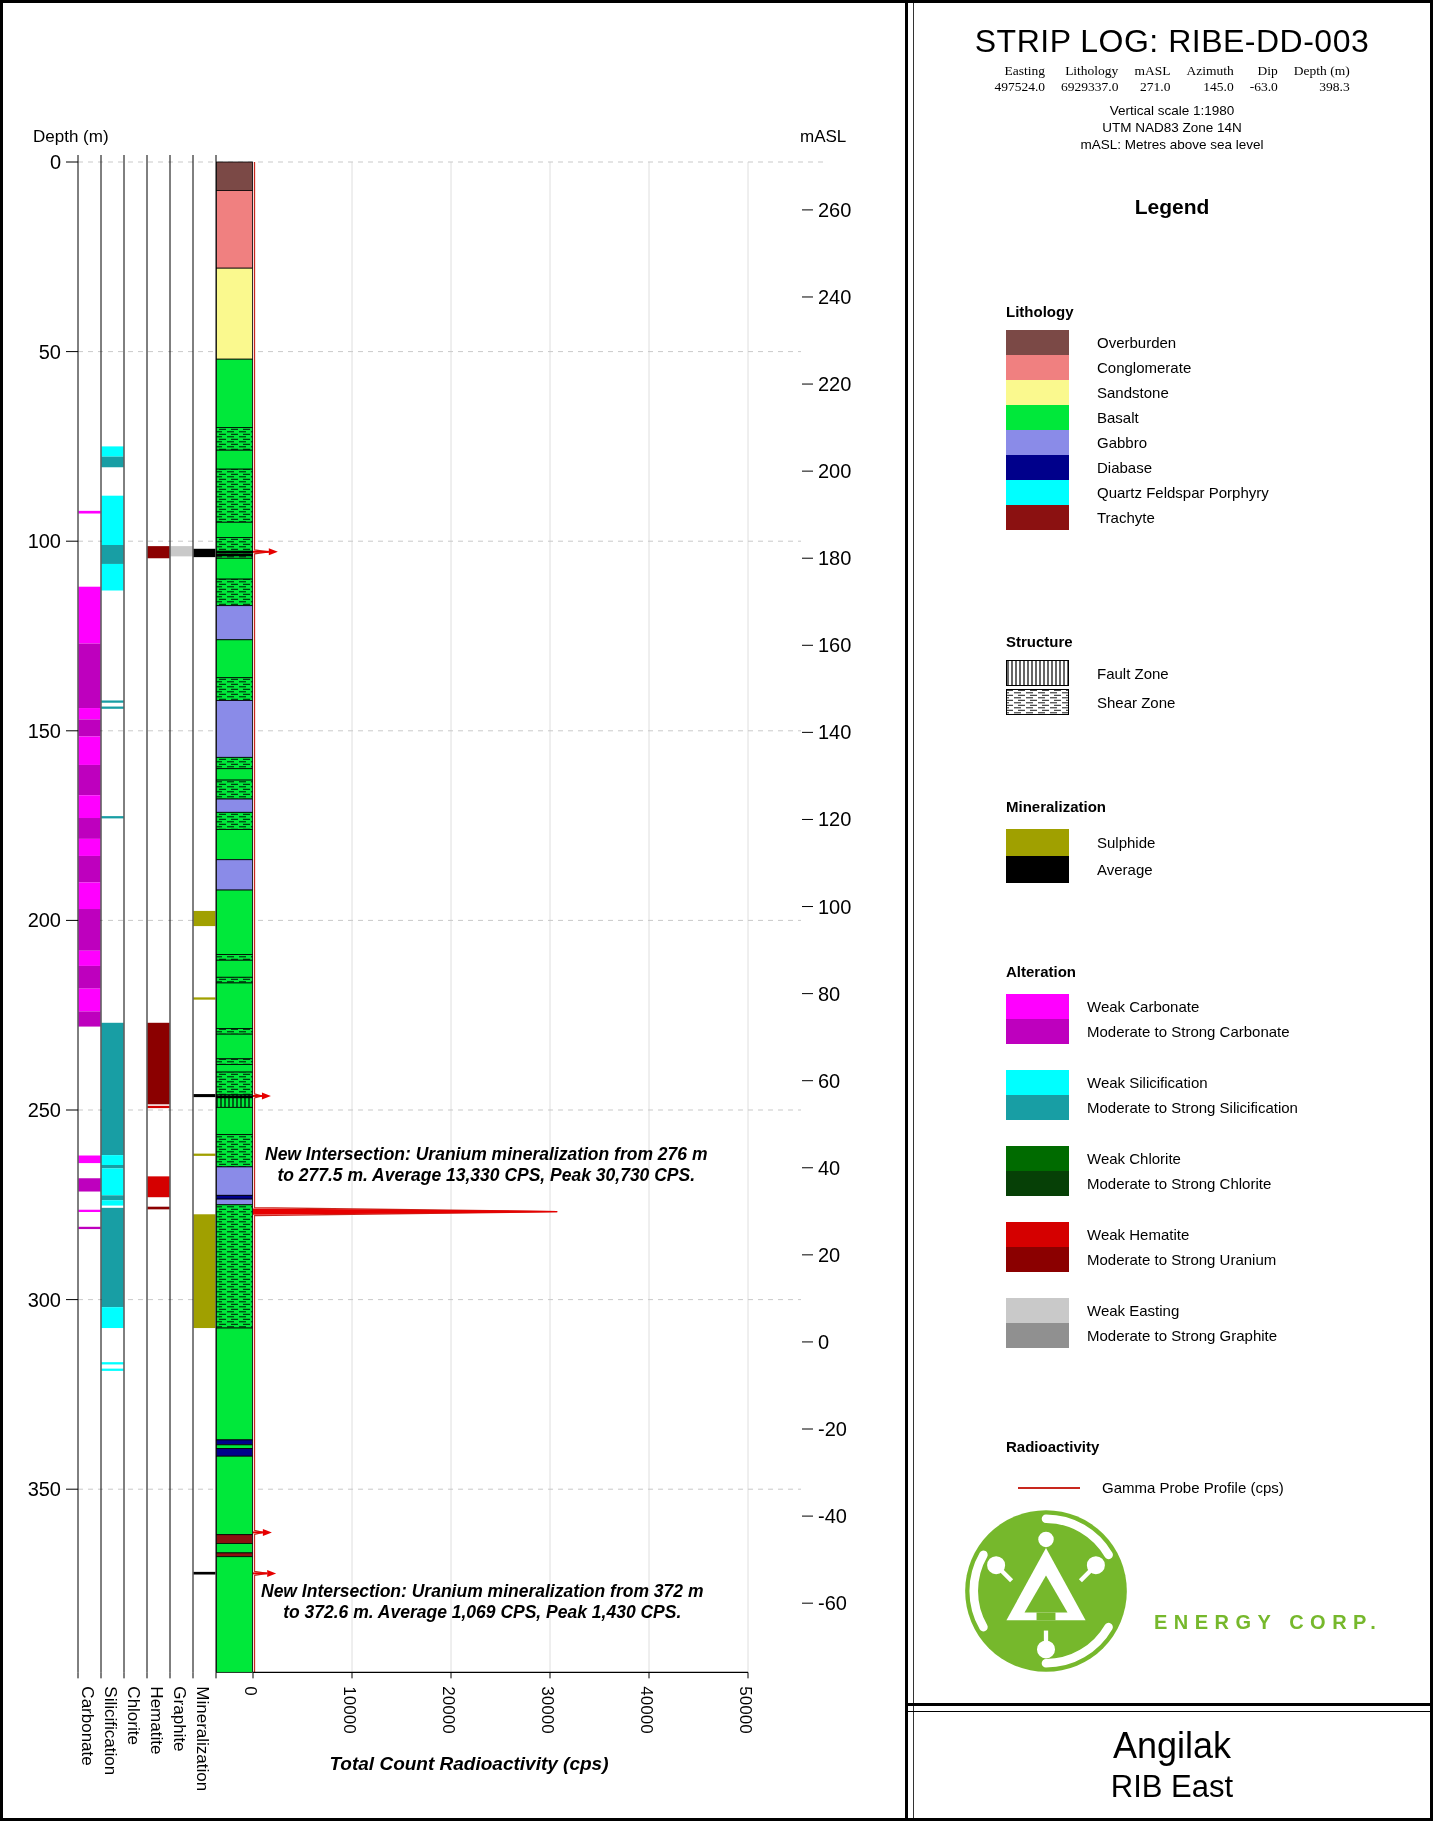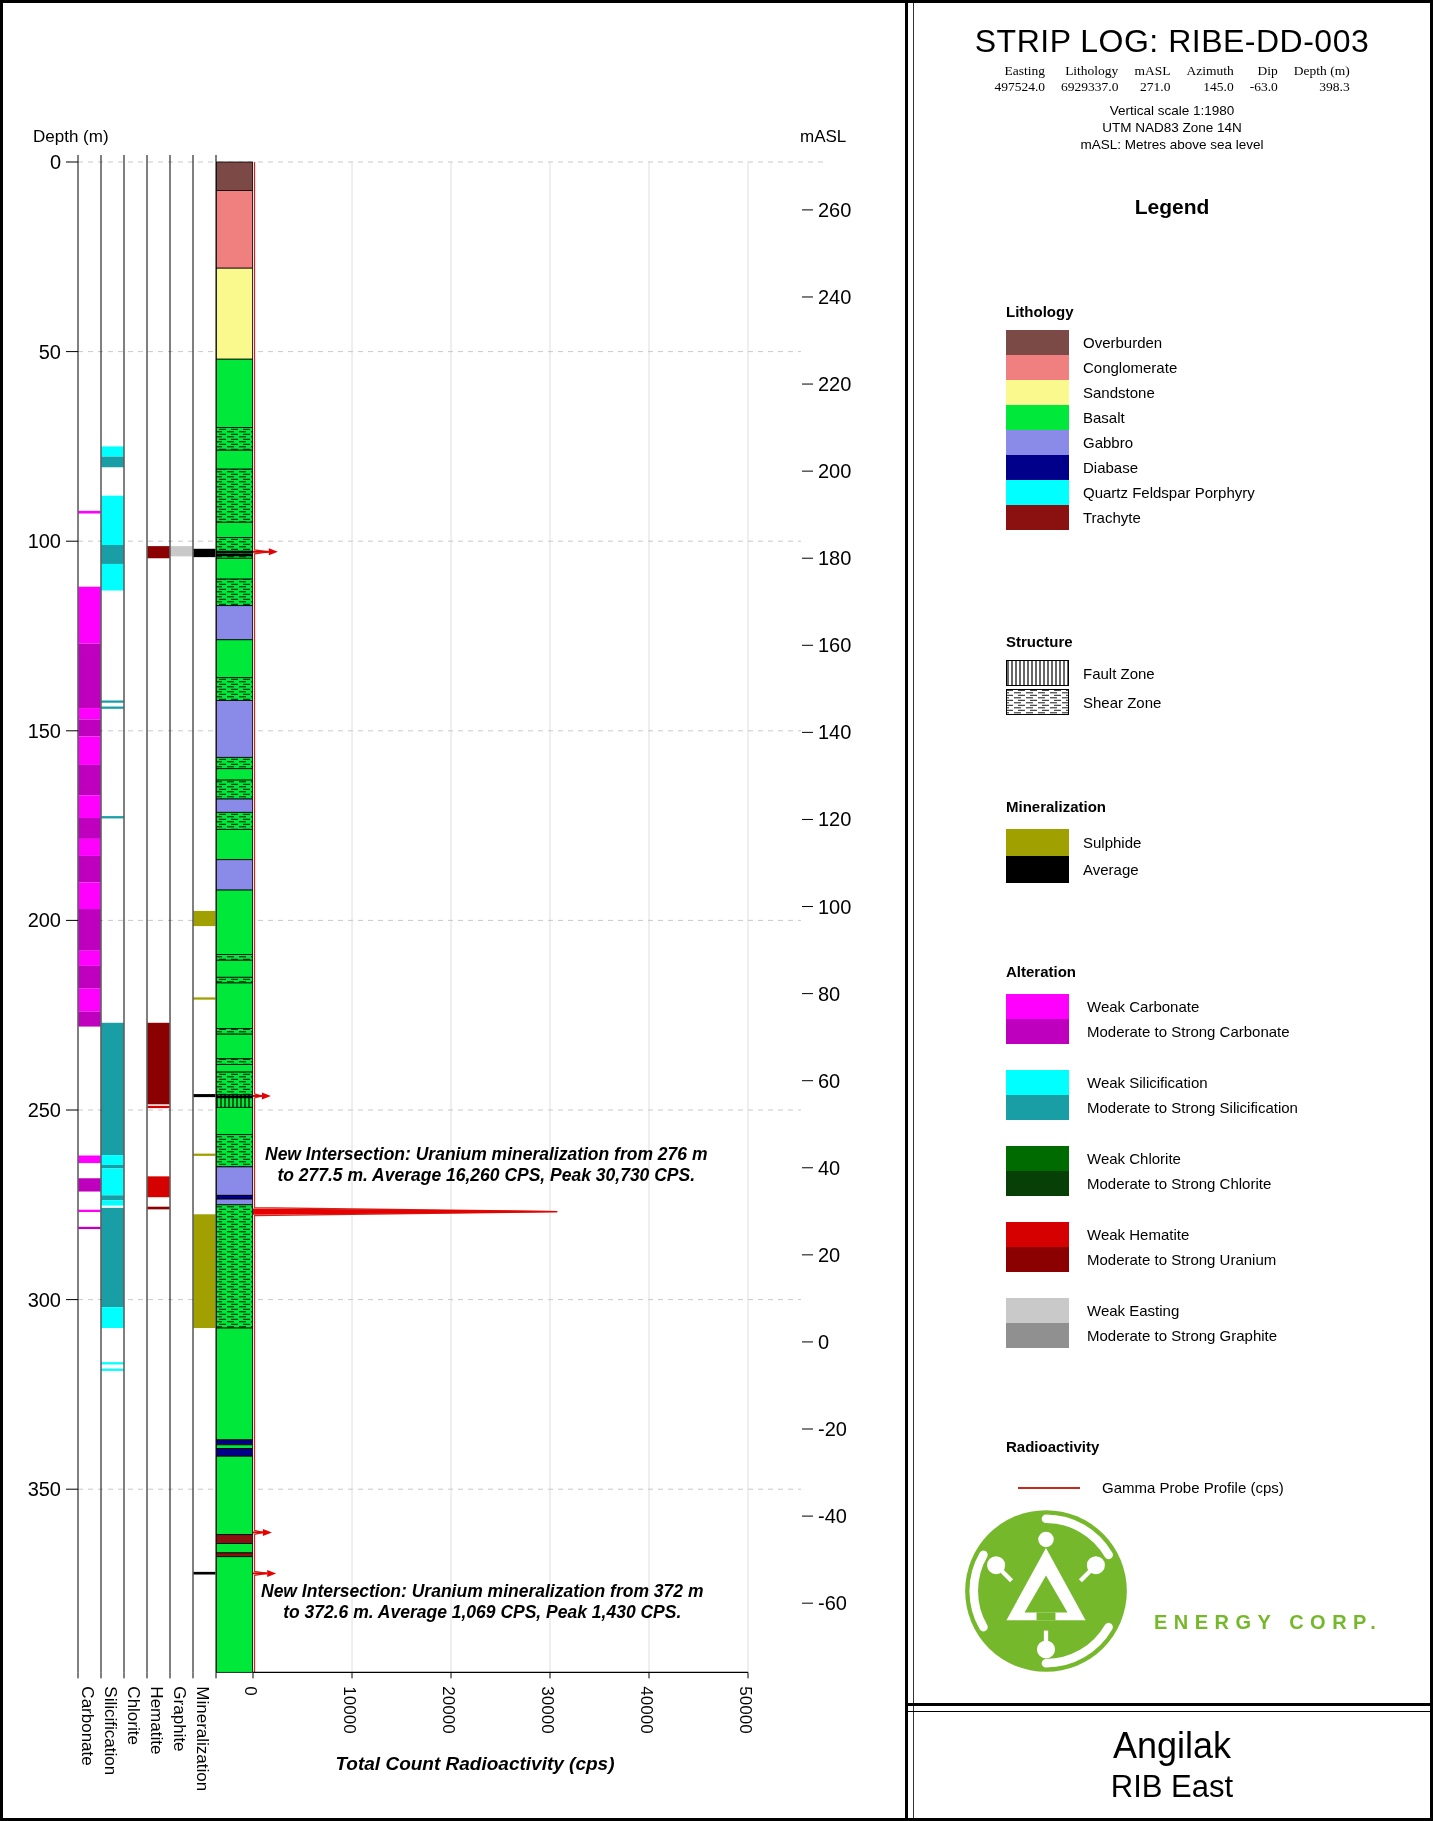--- a/index.html
+++ b/index.html
@@ -16,21 +16,21 @@
   .sec{position:absolute;left:0;width:100%;}
   .ttl{top:20px;text-align:center;font-size:32px;letter-spacing:.5px;}
   .fields{top:60px;display:flex;justify-content:center;gap:16px;}
   .fcol{text-align:right;font-size:13.5px;line-height:16px;font-family:Liberation Serif, serif;}
   .notes{top:99px;text-align:center;font-size:13.5px;line-height:17px;}
   .legend-title{top:192px;text-align:center;font-size:21px;font-weight:bold;}
   .sec-h{font-weight:bold;font-size:15px;margin-left:98px;}
   .rows{margin-top:10px;margin-left:98px;}
   .lrow{display:flex;align-items:center;height:25px;}
   .lsw{width:63px;height:25px;flex:0 0 63px;}
-  .llab{margin-left:14px;font-size:15px;white-space:nowrap;}
+  .llab{margin-left:28px;font-size:15px;white-space:nowrap;}
   .srow{display:flex;align-items:center;height:26px;margin-bottom:3px;}
   .mrow{display:flex;align-items:center;height:27px;}
   .msw{width:63px;height:27px;flex:0 0 63px;}
   .agroup{display:flex;margin-bottom:26px;}
   .acol{width:63px;}
   .asw{width:63px;height:25px;}
   .alabs{margin-left:18px;font-size:15px;line-height:25px;white-space:nowrap;}
   .grow{display:flex;align-items:center;margin-top:24px;margin-left:110px;}
   .gline{width:62px;height:2px;margin-right:22px;}
   .glab{font-size:15px;}
@@ -283,25 +283,25 @@
       <line x1="547" y1="1669.3536" x2="547" y2="1675.3536" stroke="#000" stroke-width="1"></line>
       <text x="539" y="1683.3536" font-size="17" transform="rotate(90 539 1683.3536)">30000</text>
       <line x1="646" y1="1669.3536" x2="646" y2="1675.3536" stroke="#000" stroke-width="1"></line>
       <text x="638" y="1683.3536" font-size="17" transform="rotate(90 638 1683.3536)">40000</text>
       <line x1="745" y1="1669.3536" x2="745" y2="1675.3536" stroke="#000" stroke-width="1"></line>
       <text x="737" y="1683.3536" font-size="17" transform="rotate(90 737 1683.3536)">50000</text>
     </svg>
 
   <div class="ov" style="left:30px;top:124px;">Depth (m)</div>
   <div class="ov" style="left:797px;top:124px;">mASL</div>
-  <div class="gamma-title" style="left:232px;top:1750px;width:480px;">Total Count Radioactivity (cps)</div>
+  <div class="gamma-title" style="left:226px;top:1750px;width:480px;">Total Count Radioactivity (cps)</div>
 
   <div class="ann" style="left:262px;top:1141px;">
     <div>New Intersection: Uranium mineralization from 276 m</div>
-    <div>to 277.5 m. Average 16,260 CPS, Peak 30,730 CPS.</div>
+    <div>to 277.5 m. Average 13,330 CPS, Peak 30,730 CPS.</div>
   </div>
   <div class="ann" style="left:258px;top:1578px;">
     <div>New Intersection: Uranium mineralization from 372 m</div>
     <div>to 372.6 m. Average 1,069 CPS, Peak 1,430 CPS.</div>
   </div>
 
   <div class="info">
     <div class="sec ttl">STRIP LOG: RIBE-DD-003</div>
     <div class="sec fields" id="hdr-fields">
         <div class="fcol">

